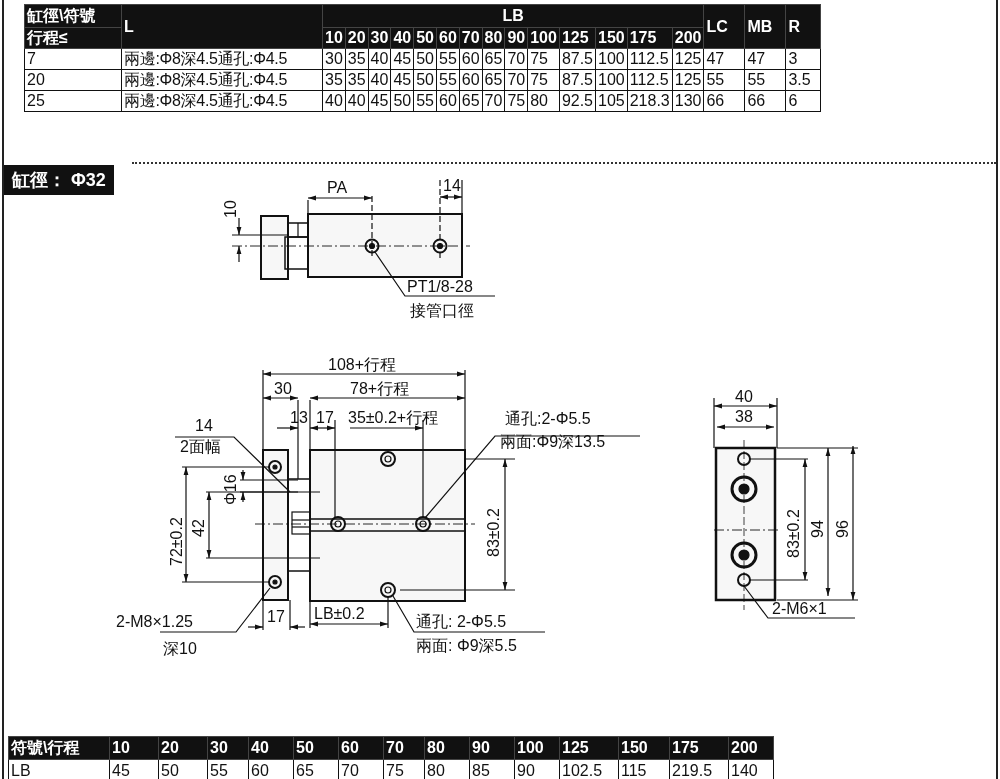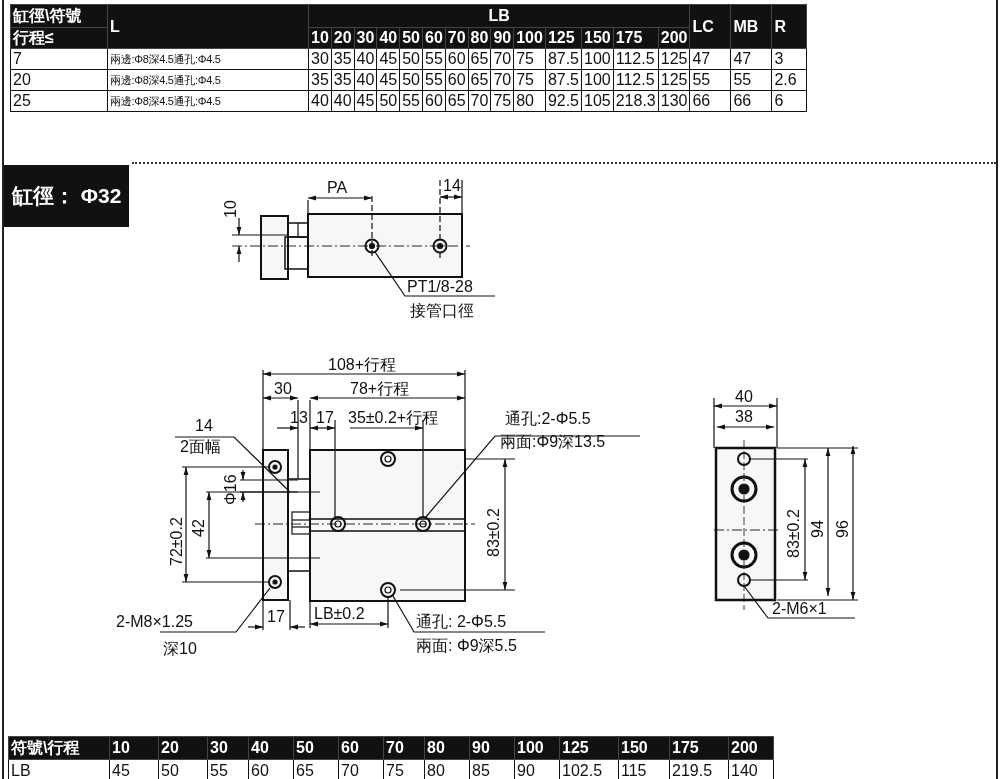--- a/index.html
+++ b/index.html
@@ -2,27 +2,27 @@
 <html><head>
 <meta charset="utf-8">
 <style>
   html,body{margin:0;padding:0;background:#fff;}
   body{width:1000px;height:779px;position:relative;overflow:hidden;font-family:"Liberation Sans",sans-serif;color:#111;}
   .frame-left{position:absolute;left:2px;top:0;width:2px;height:779px;background:#222;}
   .frame-right{position:absolute;left:996px;top:0;width:2px;height:779px;background:#222;}
   table.spec{position:absolute;border-collapse:collapse;font-size:16px;}
   table.spec td{border:1px solid #111;padding:0 2px;height:20px;line-height:20px;white-space:nowrap;}
   table.spec .hd{background:#111;color:#fff;font-weight:bold;border-color:#444;}
-  #top-table{left:10px;top:4px;}
+  #top-table{left:24px;top:4px;}
   #top-table td.h1{height:22px;}
   #bottom-table{left:8px;top:688px;margin-top:48px;}
   #bottom-table td{height:22px;line-height:22px;}
-  .note{font-size:11px;letter-spacing:-0.3px;}
+  .note{font-size:16px;letter-spacing:-0.3px;}
   .dotted{position:absolute;left:132px;top:162px;width:864px;border-top:2px dotted #333;}
-  .bore-badge{position:absolute;left:4px;top:165px;background:#111;color:#fff;font-weight:bold;font-size:21px;padding:20px 8px;height:22px;line-height:22px;}
+  .bore-badge{position:absolute;left:4px;top:165px;background:#111;color:#fff;font-weight:bold;font-size:18px;padding:4px 8px;height:22px;line-height:22px;}
   svg.drawing{position:absolute;left:0;top:0;}
   .lbl{font-family:"Liberation Sans",sans-serif;font-size:16px;fill:#111;}
 </style>
 </head>
 <body>
 
 <div class="frame-left"></div>
 <div class="frame-right"></div>
 
 <table class="spec" id="top-table">
@@ -85,21 +85,21 @@
     <td>60</td>
     <td>65</td>
     <td>70</td>
     <td>75</td>
     <td>87.5</td>
     <td>100</td>
     <td>112.5</td>
     <td>125</td>
     <td>55</td>
     <td>55</td>
-    <td>2.6</td>
+    <td>3.5</td>
   </tr>
   <tr>
     <td>25</td>
     <td class="note">兩邊:Φ8深4.5通孔:Φ4.5</td>
     <td>40</td>
     <td>40</td>
     <td>45</td>
     <td>50</td>
     <td>55</td>
     <td>60</td>

